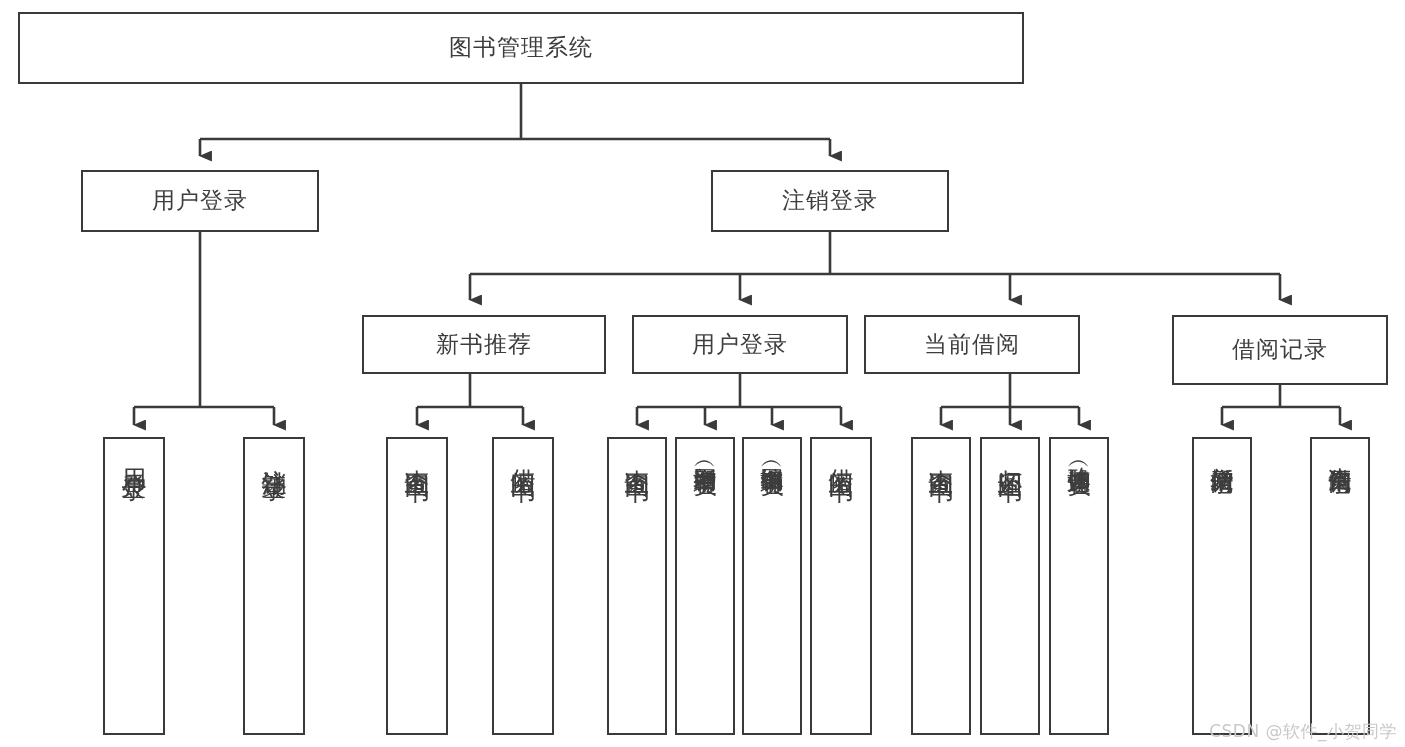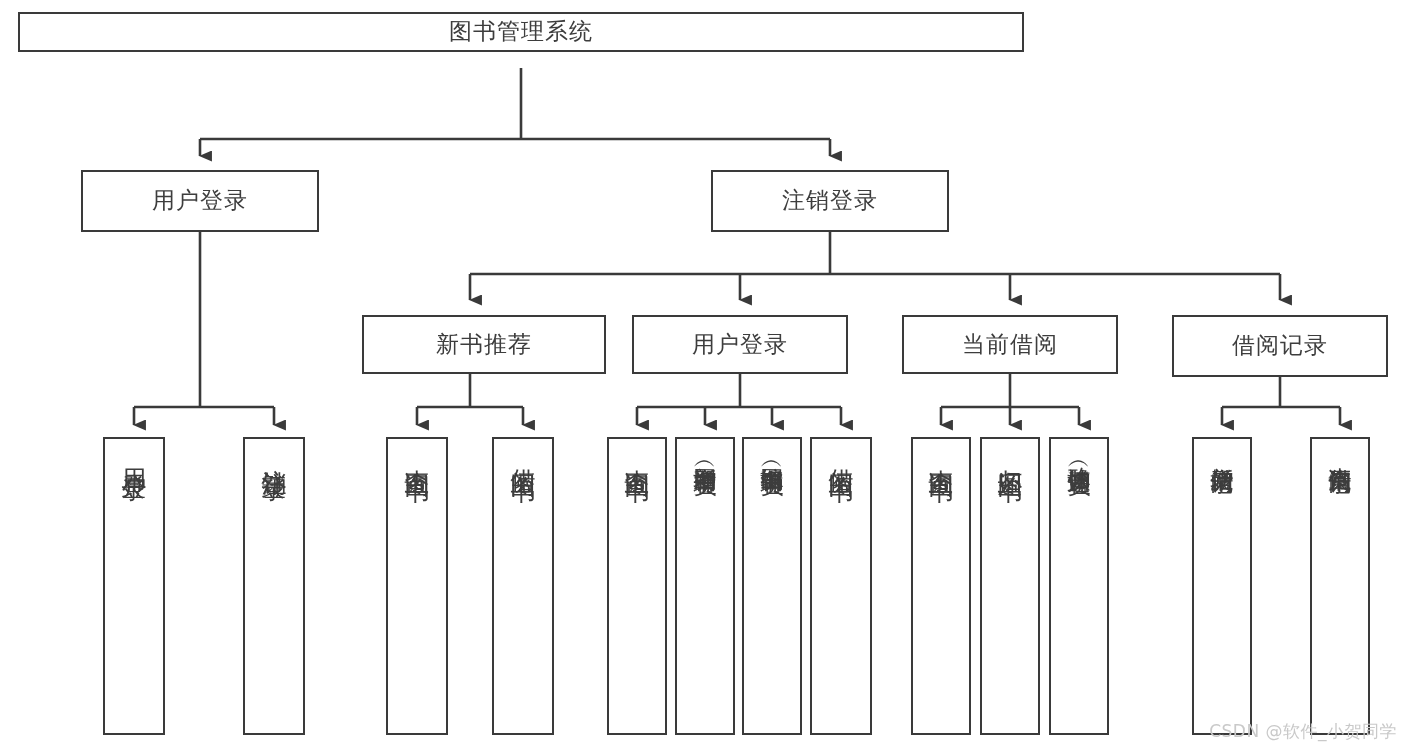--- a/index.html
+++ b/index.html
@@ -125,41 +125,41 @@
       <path d="M1010,407 L1010,425" marker-end="url(#arrow)"></path>
       <path d="M1079,407 L1079,425" marker-end="url(#arrow)"></path>
 
       <path d="M1280,374 L1280,407"></path>
       <path d="M1222,407 L1340,407"></path>
       <path d="M1222,407 L1222,425" marker-end="url(#arrow)"></path>
       <path d="M1340,407 L1340,425" marker-end="url(#arrow)"></path>
     </g>
   </svg>
 
-  <div class="node h" style="left:18px; top:12px; width:1006px; height:40px;">
+  <div class="node h" style="left:18px; top:12px; width:1006px; height:72px;">
     <span class="lbl">图书管理系统</span>
   </div>
 
   <div class="node h" style="left:81px; top:170px; width:238px; height:62px;">
     <span class="lbl">用户登录</span>
   </div>
   <div class="node h" style="left:711px; top:170px; width:238px; height:62px;">
     <span class="lbl">注销登录</span>
   </div>
 
   <div class="node h" style="left:362px; top:315px; width:244px; height:59px;">
     <span class="lbl">新书推荐</span>
   </div>
   <div class="node h" style="left:632px; top:315px; width:216px; height:59px;">
     <span class="lbl">用户登录</span>
   </div>
-  <div class="node h" style="left:902px; top:315px; width:216px; height:59px;">
+  <div class="node h" style="left:864px; top:315px; width:216px; height:59px;">
     <span class="lbl">当前借阅</span>
   </div>
-  <div class="node h" style="left:1172px; top:315px; width:216px; height:62px;">
+  <div class="node h" style="left:1172px; top:315px; width:216px; height:70px;">
     <span class="lbl">借阅记录</span>
   </div>
 
   <div class="node v" style="left:103px; top:437px; width:62px; height:298px;">
     <span class="lbl">用户登录</span>
   </div>
   <div class="node v" style="left:243px; top:437px; width:62px; height:298px;">
     <span class="lbl">注销登录</span>
   </div>
 

